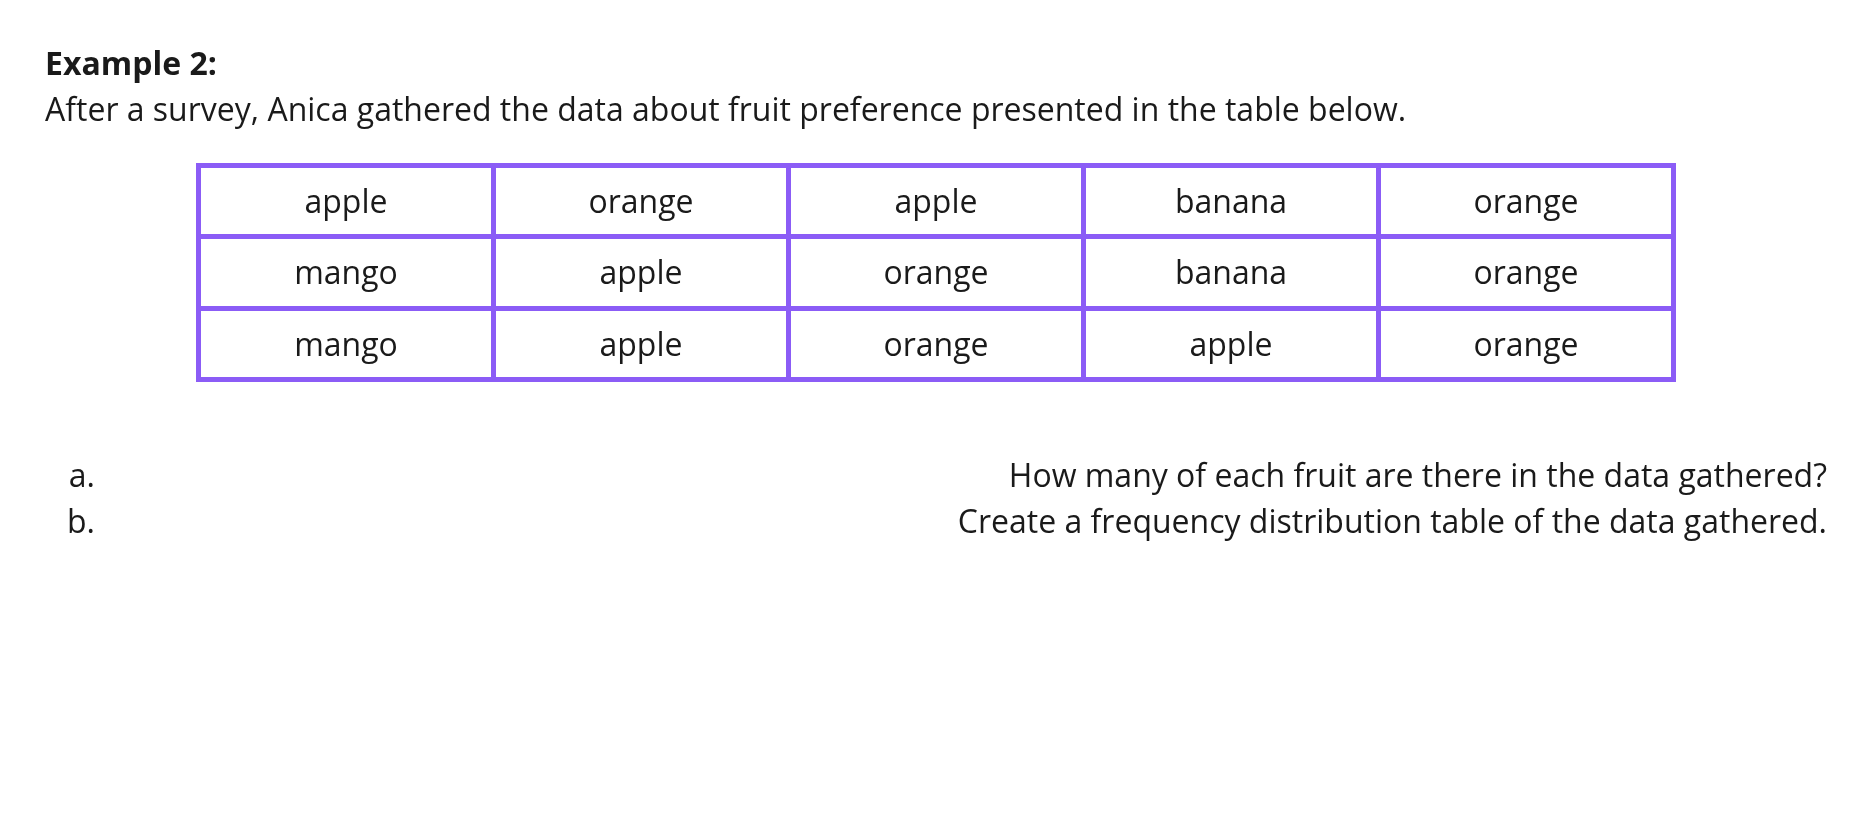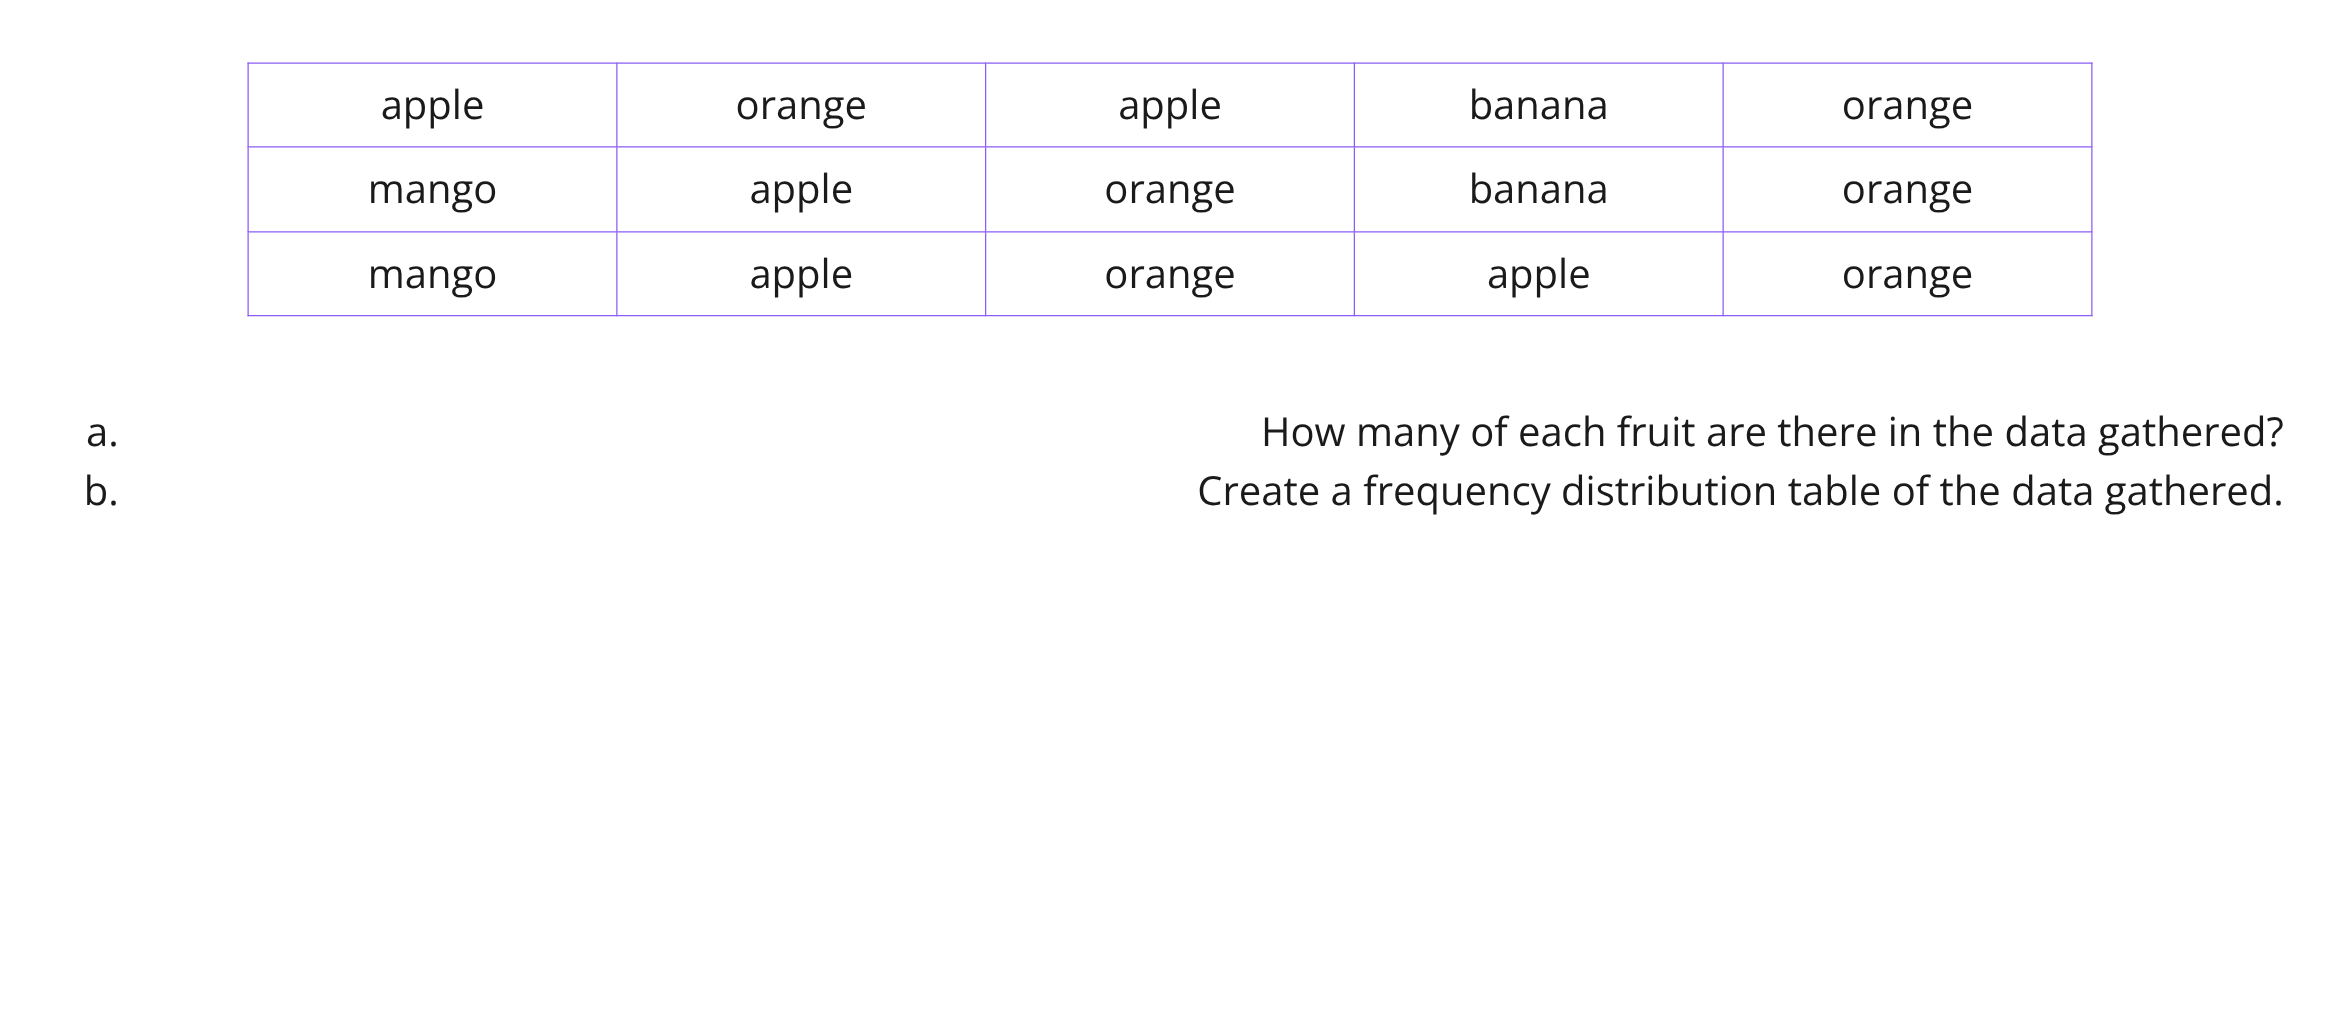--- a/index.html
+++ b/index.html
@@ -25,21 +25,21 @@
     .table-wrapper {
       display: flex;
       justify-content: center;
       margin-top: 10px;
       margin-bottom: 70px;
     }
     table {
       border-collapse: collapse;
     }
     td {
-      border: 1px solid #8b5cf6;
+      border: 5px solid #8b5cf6;
       text-align: center;
       padding: 10px 20px;
       width: 295px;
       font-weight: 400;
     }
     .questions {
       margin-left: 20px;
     }
     .question-line {
       display: flex;
@@ -53,20 +53,22 @@
     }
     .qtext {
       flex: 1;
       text-align: right;
     }
   </style>
 </head>
 <body>
 
 <div>
+  <span class="heading">Example 2:</span>
+  <div class="description">After a survey, Anica gathered the data about fruit preference presented in the table below.</div>
 </div>
 
 <div class="table-wrapper">
   <table>
     <tbody>
       <tr>
         <td>apple</td>
         <td>orange</td>
         <td>apple</td>
         <td>banana</td>

